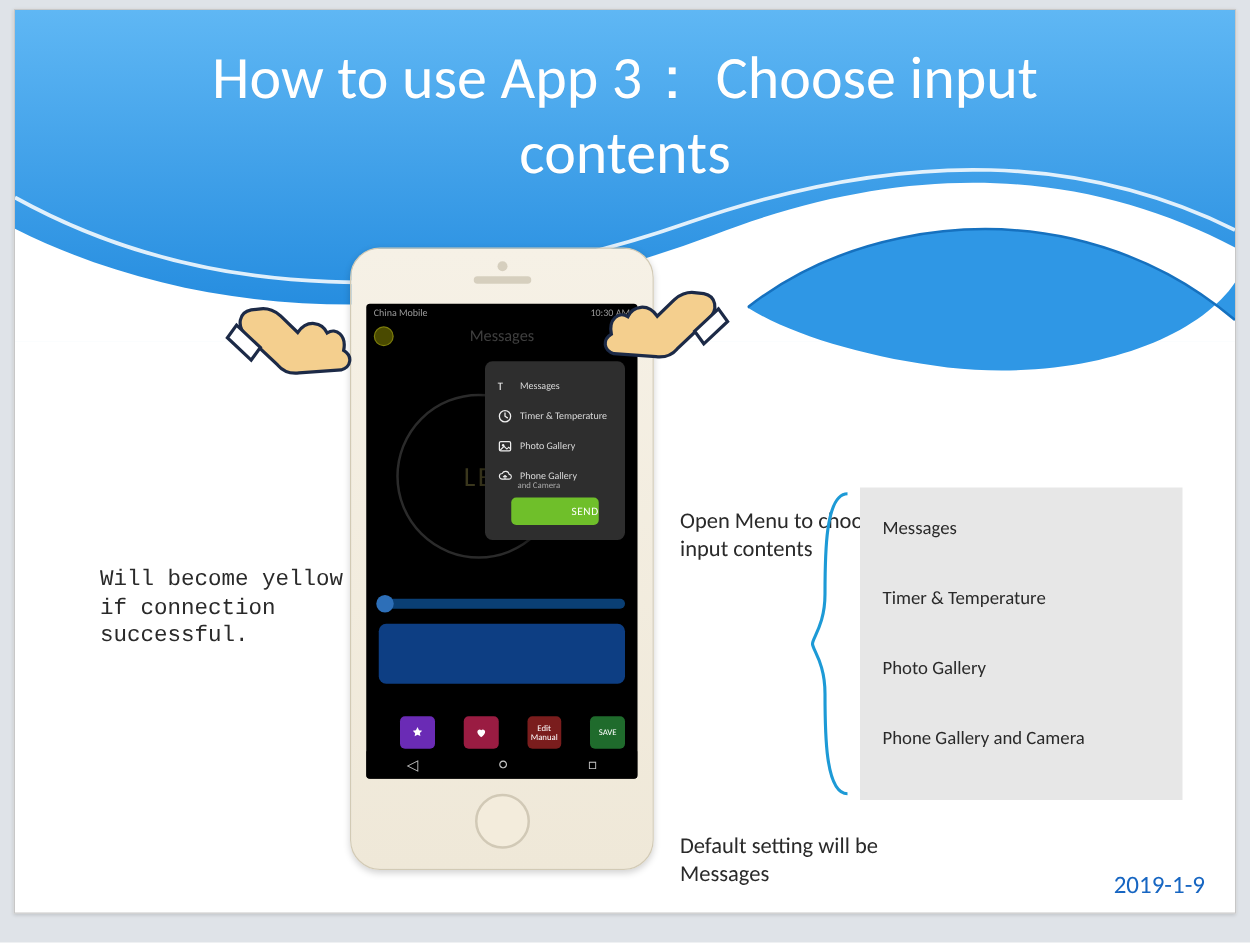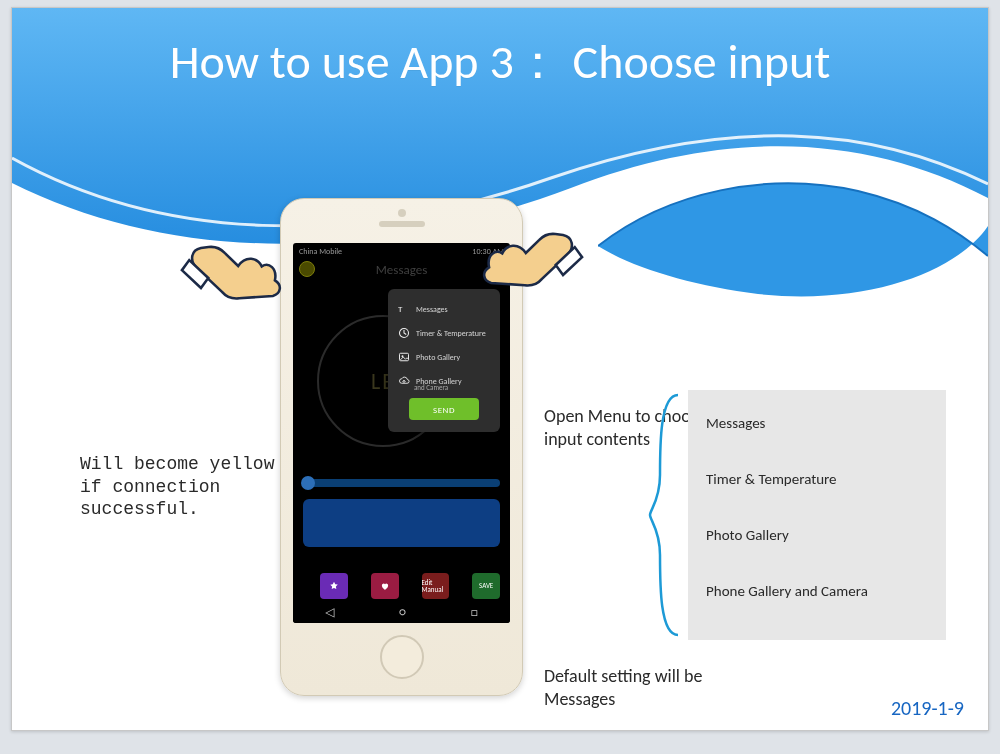--- a/index.html
+++ b/index.html
@@ -79,33 +79,33 @@
     box-shadow:0 2px 8px rgba(0,0,0,.5);
   }
   .mi { display:flex; align-items:center; gap:6px; color:#d7d7d7;
         font-size:8px; padding:6px 2px; }
   .mi .ic { width:12px; height:12px; display:flex; align-items:center; justify-content:center;
             color:#eee; }
   .mi-sub { color:#aaa; font-size:7px; display:block; margin-left:18px; margin-top:-4px; }
   .sendbtn {
     margin:6px auto 0; width:70px; height:22px; border-radius:4px;
     background:#6fbf2a; color:#fff; font-size:9px;
-    display:flex; align-items:center; justify-content:center;
+    display:flex; align-items:center; justify-content:flex-end;
     letter-spacing:.5px;
   }
   .slider { position:absolute; left:10px; right:10px; top:236px; height:8px;
             background:#0a3f74; border-radius:4px;}
   .slider .knob{ position:absolute; left:-2px; top:-3px; width:14px; height:14px;
                  border-radius:50%; background:#2d6fb8; }
   .textbox { position:absolute; left:10px; right:10px; top:256px; height:48px;
              border-radius:6px; background:#0d3e83; }
   .btnrow { position:absolute; left:10px; right:10px; bottom:24px; height:26px;
             display:flex; gap:6px; }
   .btnrow > div { flex:1; border-radius:4px; display:flex; align-items:center; justify-content:center;
-                  color:#fff; font-size:7px; text-align:left; line-height:1.05;margin-left:17px; }
+                  color:#fff; font-size:7px; text-align:center; line-height:1.05;margin-left:17px; }
   .b1{background:#6a2bb5;} .b2{background:#9a1c42;} .b3{background:#7a1d1d;} .b4{background:#1f6b2c;}
   .navbar { position:absolute; left:0; right:0; bottom:0; height:22px;
             display:flex; justify-content:space-around; align-items:center;
             background:#000; }
   .navbar span{ color:#c7c7c7; font-size:12px; }
 
   
   .hand { position:absolute; width:120px; }
   .hand svg{ width:100%; height:auto; overflow:visible; }
   .hand-l { left:160px; top:235px; }
@@ -154,20 +154,21 @@
   <div class="ribbon">
     <svg viewBox="0 0 390 135" preserveAspectRatio="none">
       <path d="M0,70 C70,15 170,-5 260,15 C320,29 360,55 390,80 L390,0 L390,50
                C360,95 270,130 160,118 C95,110 35,92 0,70 Z" fill="#2f97e5"></path>
       <path d="M0,70 C70,15 170,-5 260,15 C320,29 360,55 390,80" fill="none" stroke="#1671bf" stroke-width="2"></path>
     </svg>
   </div>
 
   <div class="title">
     <div>How to use App 3：  Choose input</div>
+    <div>contents</div>
   </div>
 
   <div class="phone">
     <div class="camhole"></div>
     <div class="speaker"></div>
 
     <div class="screen">
       <div class="statusbar">
         <span>China Mobile</span>
         <span>10:30 AM</span>

